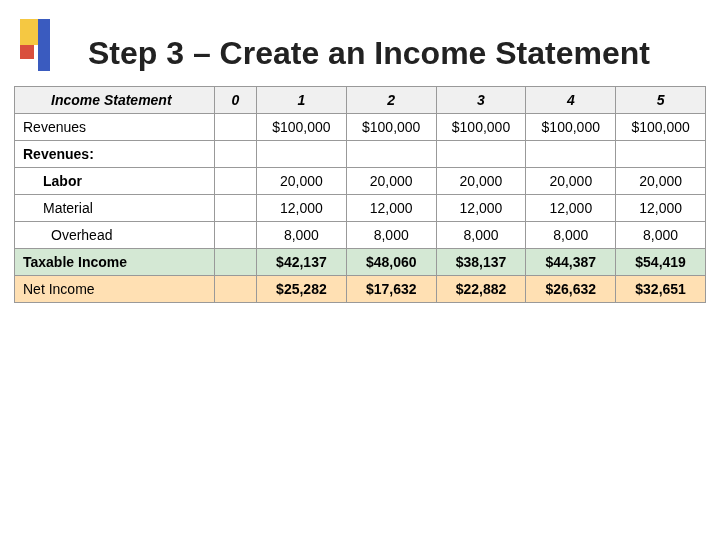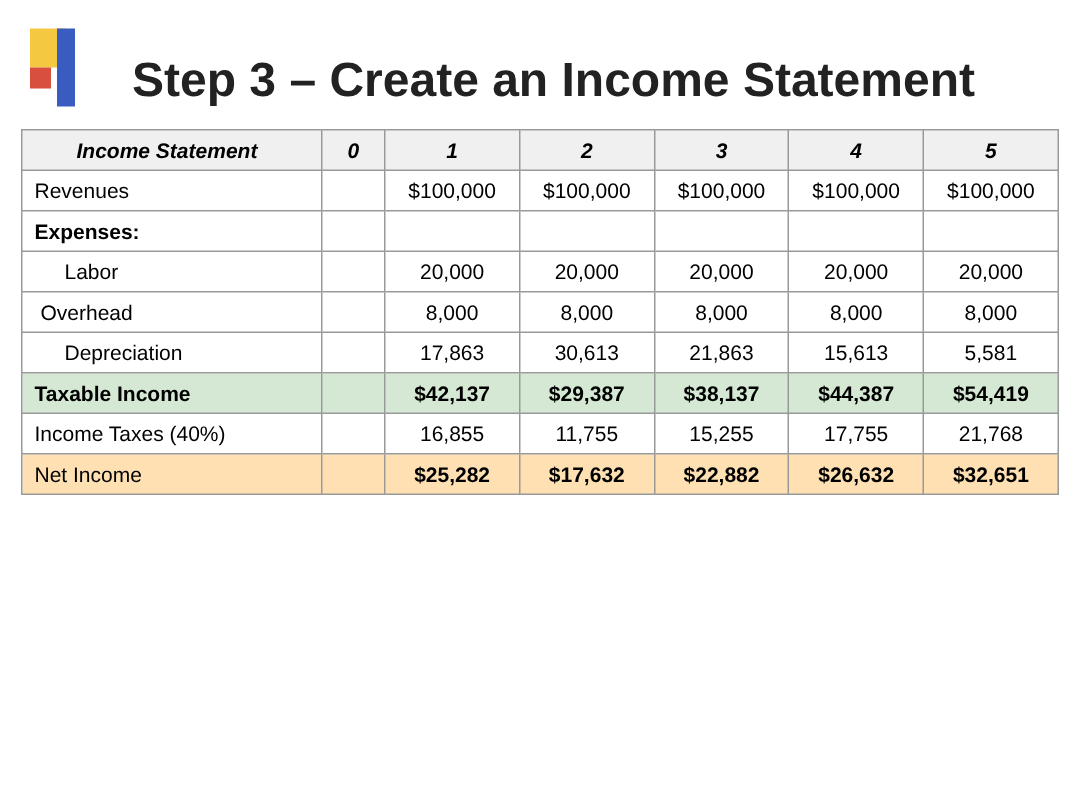--- a/index.html
+++ b/index.html
@@ -167,79 +167,70 @@
         <td>Revenues</td>
         <td></td>
         <td>$100,000</td>
         <td>$100,000</td>
         <td>$100,000</td>
         <td>$100,000</td>
         <td>$100,000</td>
       </tr>
 
       <tr class="row-expenses-header">
-        <td style="font-weight:bold;">Expenses:</td>
+        <td style="font-weight:bold;">Revenues:</td>
         <td></td>
         <td></td>
         <td></td>
         <td></td>
         <td></td>
         <td></td>
       </tr>
 
       <tr class="row-labor">
-        <td style="">Labor</td>
-        <td></td>
-        <td>20,000</td>
-        <td>20,000</td>
-        <td>20,000</td>
-        <td>20,000</td>
-        <td>20,000</td>
-      </tr>
-
+        <td style="font-weight:bold;">Labor</td>
+        <td></td>
+        <td>20,000</td>
+        <td>20,000</td>
+        <td>20,000</td>
+        <td>20,000</td>
+        <td>20,000</td>
+      </tr>
+
+      <tr class="row-material">
+        <td style="padding-left:28px;">Material</td>
+        <td></td>
+        <td>12,000</td>
+        <td>12,000</td>
+        <td>12,000</td>
+        <td>12,000</td>
+        <td>12,000</td>
+      </tr>
 
       <tr class="row-overhead">
-        <td style="padding-left:12px;">Overhead</td>
-        <td></td>
-        <td>8,000</td>
-        <td>8,000</td>
-        <td>8,000</td>
-        <td>8,000</td>
-        <td>8,000</td>
-      </tr>
-
-      <tr class="row-depreciation">
-        <td style="padding-left:28px;">Depreciation</td>
-        <td></td>
-        <td>17,863</td>
-        <td>30,613</td>
-        <td>21,863</td>
-        <td>15,613</td>
-        <td>5,581</td>
-      </tr>
+        <td style="padding-left:36px;">Overhead</td>
+        <td></td>
+        <td>8,000</td>
+        <td>8,000</td>
+        <td>8,000</td>
+        <td>8,000</td>
+        <td>8,000</td>
+      </tr>
+
 
       <tr class="row-taxable">
         <td style="background:#d4e8d4; font-weight:bold;">Taxable Income</td>
         <td style="background:#d4e8d4;"></td>
         <td style="background:#d4e8d4;">$42,137</td>
-        <td style="background:#d4e8d4;">$29,387</td>
+        <td style="background:#d4e8d4;">$48,060</td>
         <td style="background:#d4e8d4;">$38,137</td>
         <td style="background:#d4e8d4;">$44,387</td>
         <td style="background:#d4e8d4;">$54,419</td>
       </tr>
 
-      <tr class="row-income-taxes">
-        <td>Income Taxes (40%)</td>
-        <td></td>
-        <td>16,855</td>
-        <td>11,755</td>
-        <td>15,255</td>
-        <td>17,755</td>
-        <td>21,768</td>
-      </tr>
 
       <tr class="row-net">
         <td style="background:#ffe0b3; font-weight:normal;">Net Income</td>
         <td style="background:#ffe0b3;"></td>
         <td style="background:#ffe0b3;margin-left:44px;">$25,282</td>
         <td style="background:#ffe0b3;">$17,632</td>
         <td style="background:#ffe0b3;">$22,882</td>
         <td style="background:#ffe0b3;">$26,632</td>
         <td style="background:#ffe0b3;">$32,651</td>
       </tr>

